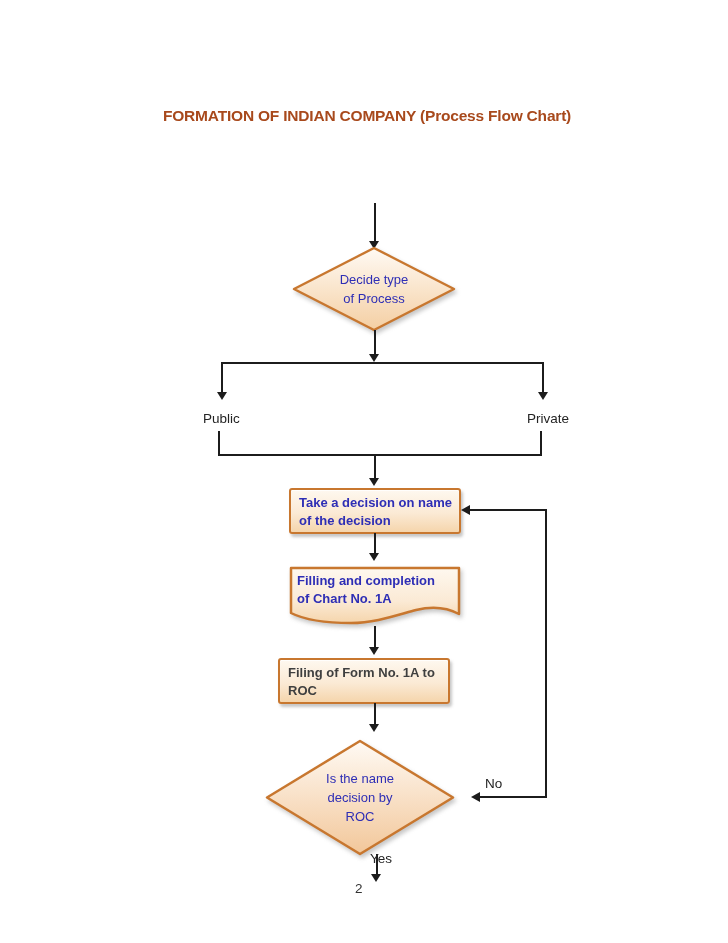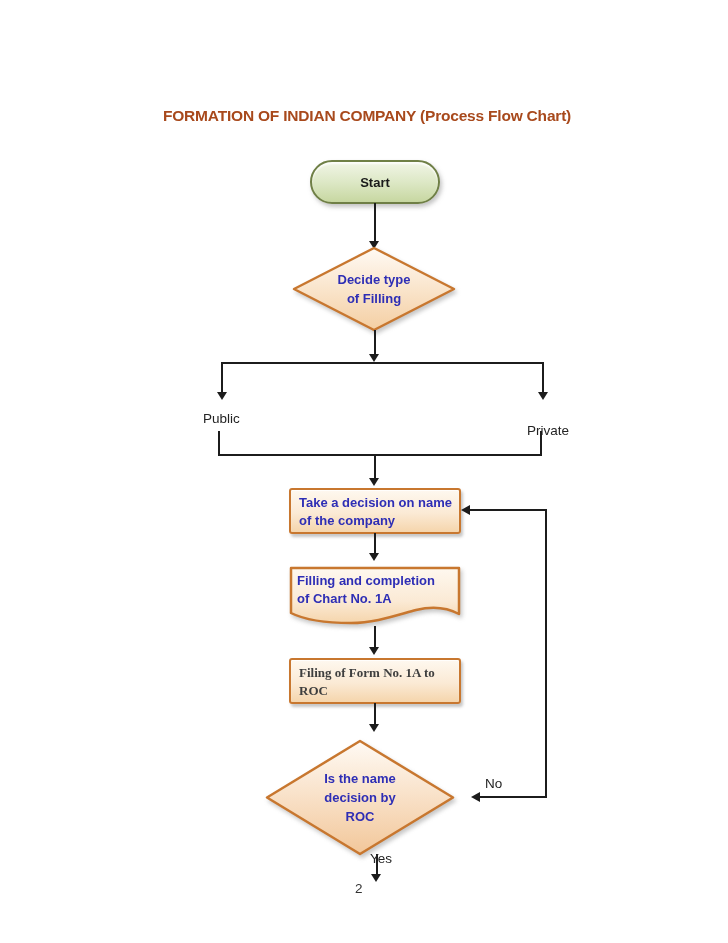--- a/index.html
+++ b/index.html
@@ -61,21 +61,21 @@
     color: #2E2EB5;
   }
   .pbox.dark-text { color: #3F3F3F; }
   .pbox span, .doc-text span { display: block; }
   
   .shape-svg { position: absolute; }
   .shape-svg svg { filter: drop-shadow(2px 3px 2px rgba(130,130,130,0.45)); display: block; }
   .shape-label {
     position: absolute; left: 0; top: 0; width: 100%; height: 100%;
     display: flex; flex-direction: column; align-items: center; justify-content: center;
-    font-size: 13px; font-weight: bold; line-height: 19px; text-align: left;
+    font-size: 13px; font-weight: normal; line-height: 19px; text-align: left;
     color: #2E2EB5;
   }
   .doc-text {
     position: absolute; left: 8px; top: 6px;
     font-size: 13px; font-weight: bold; line-height: 18px;
     color: #2E2EB5;
   }
   .flow-label {
     position: absolute;
     font-size: 13.5px;
@@ -89,64 +89,61 @@
     color: #333333;
   }
 </style>
 </head>
 <body>
 
 <div class="canvas">
 
   <div class="page-title">FORMATION OF INDIAN COMPANY (Process Flow Chart)</div>
 
-  <div class="terminator">
-    <span>Start</span>
-  </div>
 
   <div class="vline" style="left:374px; top:203px; height:40px;"></div>
   <div class="ah-down" style="left:369px; top:241px;"></div>
 
   <div class="shape-svg" style="left:292px; top:246px; width:164px; height:86px;">
     <svg width="164" height="86" viewBox="0 0 164 86">
       <defs>
         <linearGradient id="d1grad" x1="0" y1="0" x2="0" y2="1">
           <stop offset="0" stop-color="#FFFAF4"></stop>
           <stop offset="1" stop-color="#F4CFA3"></stop>
         </linearGradient>
       </defs>
       <polygon points="82,2 162,43 82,84 2,43" fill="url(#d1grad)" stroke="#C8772F" stroke-width="2.5" stroke-linejoin="round"></polygon>
     </svg>
     <div class="shape-label">
       <span>Decide type</span>
-      <span>of Filling</span>
+      <span>of Process</span>
     </div>
   </div>
 
   <div class="vline" style="left:374px; top:330px; height:25px;"></div>
   <div class="ah-down" style="left:369px; top:354px;"></div>
 
   <div class="hline" style="left:221px; top:362px; width:323px;"></div>
   <div class="vline" style="left:221px; top:362px; height:31px;"></div>
   <div class="ah-down" style="left:217px; top:392px;"></div>
   <div class="vline" style="left:542px; top:362px; height:31px;"></div>
   <div class="ah-down" style="left:538px; top:392px;"></div>
 
   <div class="flow-label" style="left:203px; top:411px;">Public</div>
-  <div class="flow-label" style="left:527px; top:411px;margin-top:12px;">Private</div>
+  <div class="flow-label" style="left:527px; top:411px;">Private</div>
 
   <div class="vline" style="left:218px; top:431px; height:25px;"></div>
   <div class="vline" style="left:540px; top:431px; height:25px;"></div>
   <div class="hline" style="left:218px; top:454px; width:324px;"></div>
   <div class="vline" style="left:374px; top:454px; height:25px;"></div>
   <div class="ah-down" style="left:369px; top:478px;"></div>
 
   <div class="pbox" style="left:289px; top:488px;">
     <span>Take a decision on name</span>
-    <span>of the company</span>
+    <span>of the decision</span>
   </div>
 
   <div class="ah-left" style="left:461px; top:505px;"></div>
   <div class="hline" style="left:469px; top:509px; width:78px;"></div>
   <div class="vline" style="left:545px; top:509px; height:289px;"></div>
 
   <div class="vline" style="left:374px; top:533px; height:21px;"></div>
   <div class="ah-down" style="left:369px; top:553px;"></div>
 
   <div class="shape-svg" style="left:289px; top:566px; width:172px; height:62px;">
@@ -162,21 +159,21 @@
     </svg>
     <div class="doc-text">
       <span>Filling and completion</span>
       <span>of Chart No. 1A</span>
     </div>
   </div>
 
   <div class="vline" style="left:374px; top:626px; height:22px;"></div>
   <div class="ah-down" style="left:369px; top:647px;"></div>
 
-  <div class="pbox dark-text" style="left:289px; top:658px;font-family:Liberation Serif, serif;">
+  <div class="pbox dark-text" style="left:278px; top:658px;">
     <span>Filing of Form No. 1A to</span>
     <span>ROC</span>
   </div>
 
   <div class="vline" style="left:374px; top:703px; height:22px;"></div>
   <div class="ah-down" style="left:369px; top:724px;"></div>
 
   <div class="shape-svg" style="left:265px; top:739px; width:190px; height:117px;">
     <svg width="190" height="117" viewBox="0 0 190 117">
       <defs>

